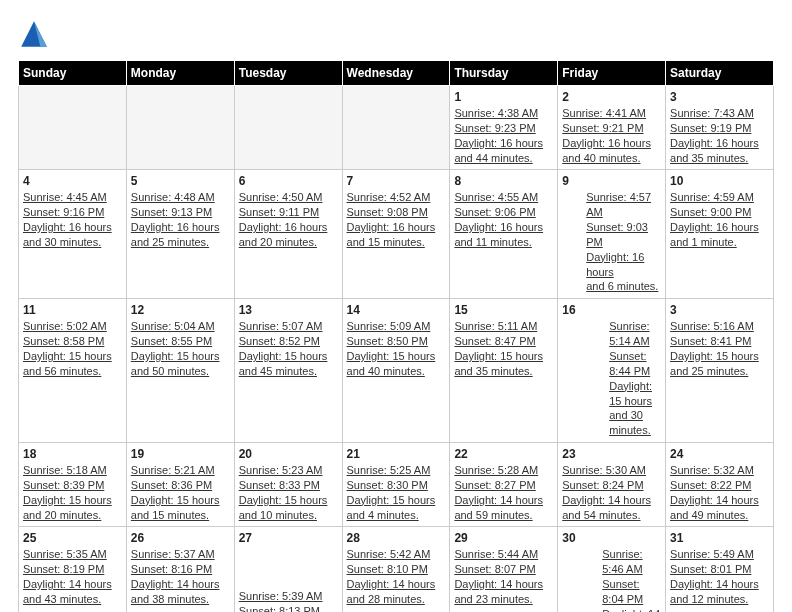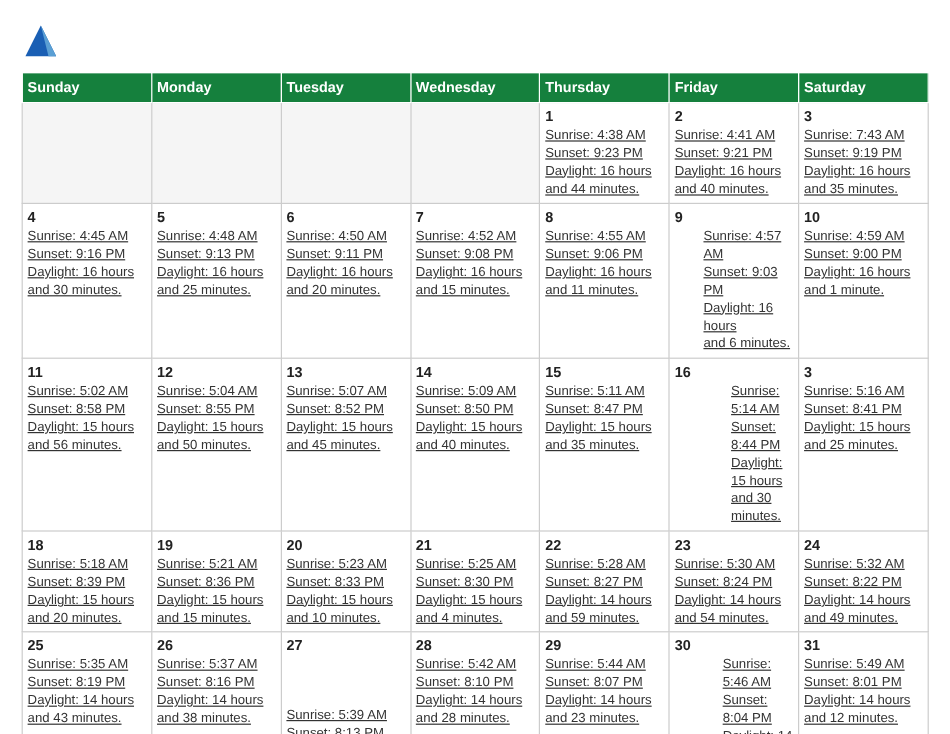--- a/index.html
+++ b/index.html
@@ -57,21 +57,21 @@
       font-size: 15px;
       color: #444;
       margin-top: 2px;
     }
     .calendar {
       width: 100%;
       border-collapse: collapse;
       table-layout: fixed;
     }
     .calendar th {
-      background: #15803d;
+      background: #000000;
       color: #fff;
       font-size: 12px;
       font-weight: bold;
       padding: 5px 4px;
       text-align: left;
       border: 1px solid #fff;
     }
     .calendar td {
       vertical-align: top;
       border: 1px solid #ccc;

